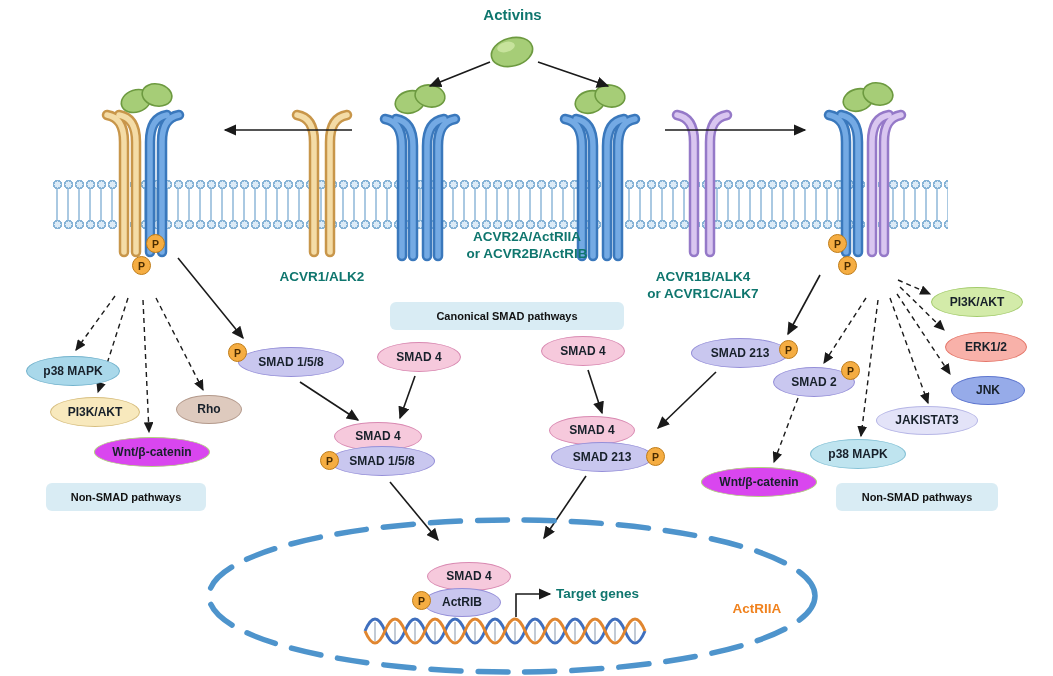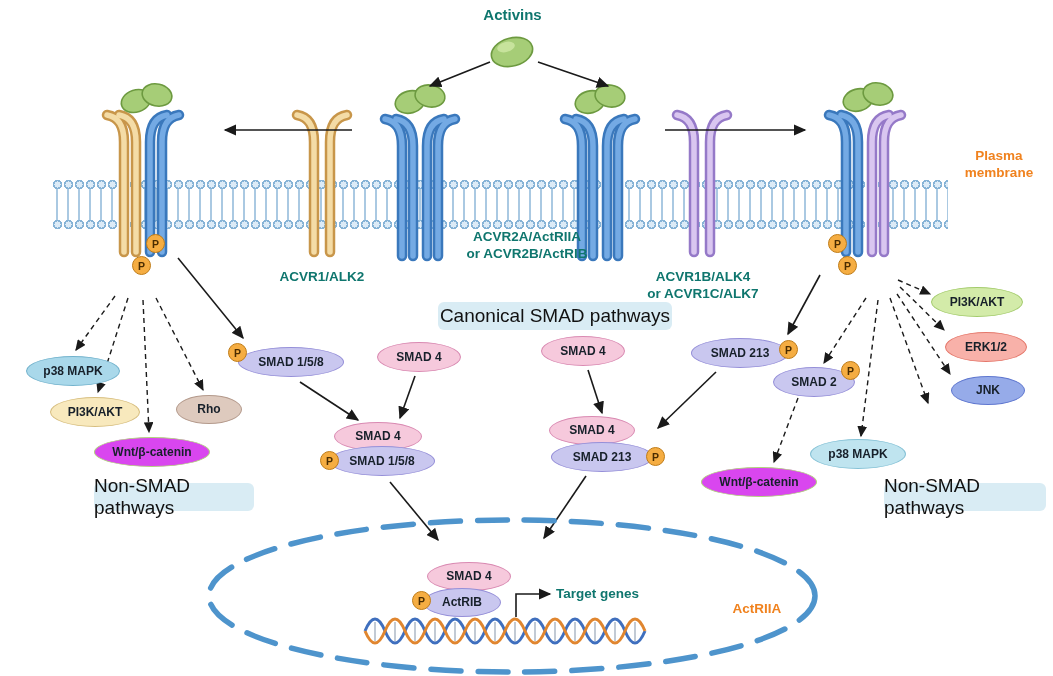--- a/index.html
+++ b/index.html
@@ -35,21 +35,21 @@
   .c-cyan{background:#a9d8ea;border:1.6px solid #72b2cc;}
   .c-sand{background:#f8e9bd;border:1.6px solid #d6bd7e;}
   .c-green{background:#d946ef;border:1.6px solid #b2d37e;}
   .c-tan{background:#decabe;border:1.6px solid #b49a8c;}
   .c-green2{background:#d3eba9;border:1.6px solid #a3cb6c;}
   .c-salmon{background:#f8b1a9;border:1.6px solid #e4776a;}
   .c-blue2{background:#96abe9;border:1.6px solid #5f77cf;}
   .c-lav2{background:#e3e3f8;border:1.6px solid #b6b6e6;}
   .c-cyan2{background:#bfe4ef;border:1.6px solid #86c2d6;}
   .pathbox{position:absolute;z-index:3;display:flex;align-items:center;justify-content:center;
-       background:#d9ecf4;border-radius:6px;font-weight:normal;font-size:19px;color:#111;margin-left:48px;}
+       background:#d9ecf4;border-radius:6px;font-weight:bold;font-size:11px;color:#111;}
   .lbl{position:absolute;z-index:3;font-weight:bold;font-size:13.5px;color:#0f766e;text-align:center;line-height:1.25;}
   .lbl.big{font-size:15px;}
   .lbl.orange{color:#f0821e;}
   .lbl.left{text-align:left;}
   .pbadge{position:absolute;z-index:5;width:17px;height:17px;border-radius:50%;background:#f5ad42;
        border:1.5px solid #c07c17;color:#4a2c00;font-weight:bold;font-size:10.5px;
        display:flex;align-items:center;justify-content:center;}
 </style>
 </head>
 <body>
@@ -175,24 +175,20 @@
     <ellipse class="nuc" cx="512" cy="596" rx="303" ry="76"></ellipse>
     <g>
       <path class="dnaR" d="M375,622 V641 M395,622 V641 M415,622 V641 M435,622 V641 M455,622 V641 M475,622 V641 M495,622 V641 M515,622 V641 M535,622 V641 M555,622 V641 M575,622 V641 M595,622 V641 M615,622 V641 M635,622 V641"></path>
       <path class="dnaA" d="M365,631 Q375,607 385,631 T405,631 T425,631 T445,631 T465,631 T485,631 T505,631 T525,631 T545,631 T565,631 T585,631 T605,631 T625,631 T645,631"></path>
       <path class="dnaB" d="M365,631 Q375,655 385,631 T405,631 T425,631 T445,631 T465,631 T485,631 T505,631 T525,631 T545,631 T565,631 T585,631 T605,631 T625,631 T645,631"></path>
     </g>
   </svg>
 
   <div class="lbl big" style="left:455px;top:6px;width:115px;">Activins</div>
 
-  <div class="lbl orange" style="left:948px;top:148px;width:102px;">
-    <div>Plasma</div>
-    <div>membrane</div>
-  </div>
 
   <div class="lbl" style="left:256px;top:269px;width:132px;">ACVR1/ALK2</div>
   <div class="lbl" style="left:452px;top:229px;width:150px;">
     <div>ACVR2A/ActRIIA</div>
     <div>or ACVR2B/ActRIB</div>
   </div>
   <div class="lbl" style="left:633px;top:269px;width:140px;">
     <div>ACVR1B/ALK4</div>
     <div>or ACVR1C/ALK7</div>
   </div>
@@ -212,20 +208,21 @@
   <div class="ovl c-lav" style="left:329px;top:446px;width:104px;height:28px;">SMAD 1/5/8</div>
 
   <div class="ovl c-pink" style="left:541px;top:336px;width:82px;height:28px;">SMAD 4</div>
   <div class="ovl c-lav" style="left:691px;top:338px;width:96px;height:28px;">SMAD 213</div>
   <div class="ovl c-pink" style="left:549px;top:416px;width:84px;height:27px;">SMAD 4</div>
   <div class="ovl c-lav" style="left:551px;top:442px;width:100px;height:28px;">SMAD 213</div>
 
   <div class="ovl c-green2" style="left:931px;top:287px;width:90px;height:28px;">PI3K/AKT</div>
   <div class="ovl c-salmon" style="left:945px;top:332px;width:80px;height:28px;">ERK1/2</div>
   <div class="ovl c-blue2" style="left:951px;top:376px;width:72px;height:27px;">JNK</div>
+  <div class="ovl c-lav2" style="left:876px;top:406px;width:100px;height:27px;">JAKISTAT3</div>
   <div class="ovl c-cyan2" style="left:810px;top:439px;width:94px;height:28px;">p38 MAPK</div>
   <div class="ovl c-green" style="left:701px;top:467px;width:114px;height:28px;">Wnt/β-catenin</div>
   <div class="ovl c-lav" style="left:773px;top:367px;width:80px;height:28px;">SMAD 2</div>
 
   <div class="ovl c-pink" style="left:427px;top:562px;width:82px;height:27px;">SMAD 4</div>
   <div class="ovl c-lav" style="left:423px;top:588px;width:76px;height:27px;">ActRIB</div>
   <div class="lbl left" style="left:556px;top:586px;width:110px;">Target genes</div>
   <div class="lbl orange" style="left:712px;top:601px;width:90px;">ActRIIA</div>
 
   <div class="pbadge" style="left:146px;top:234px;">P</div>

